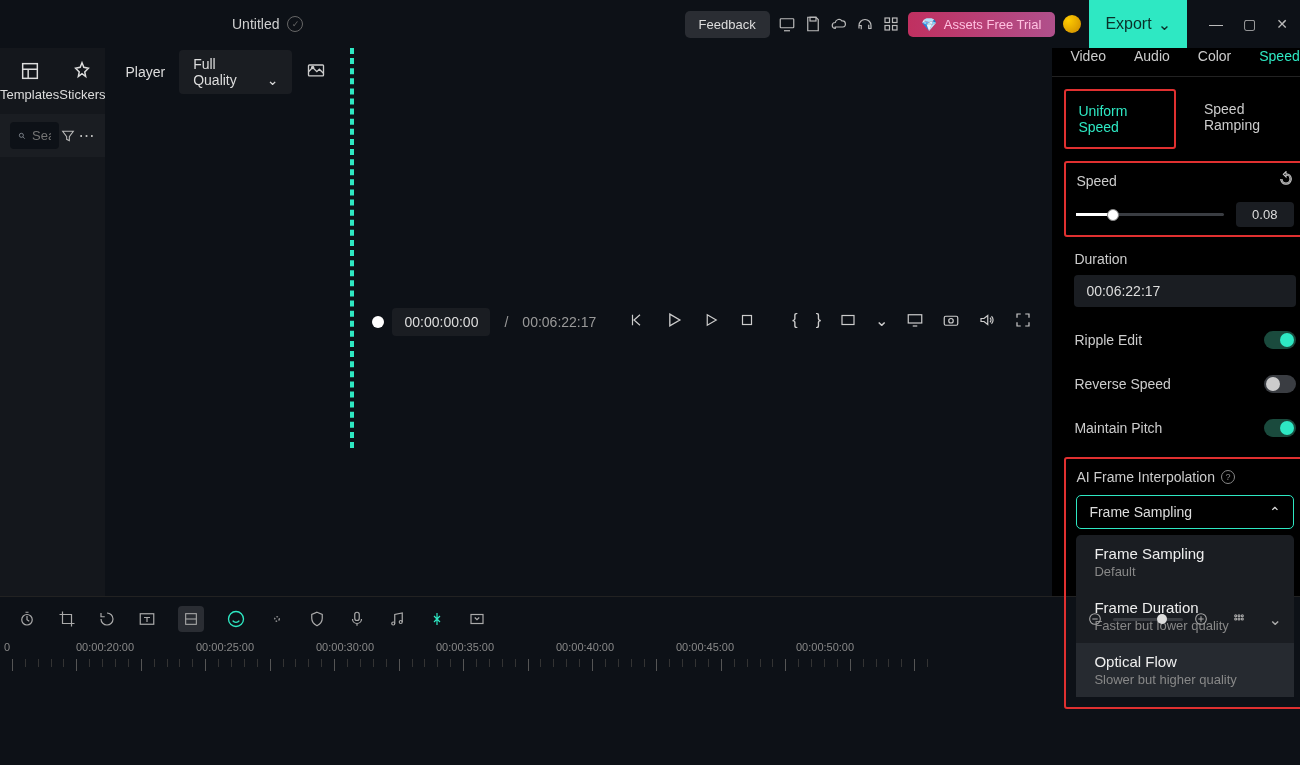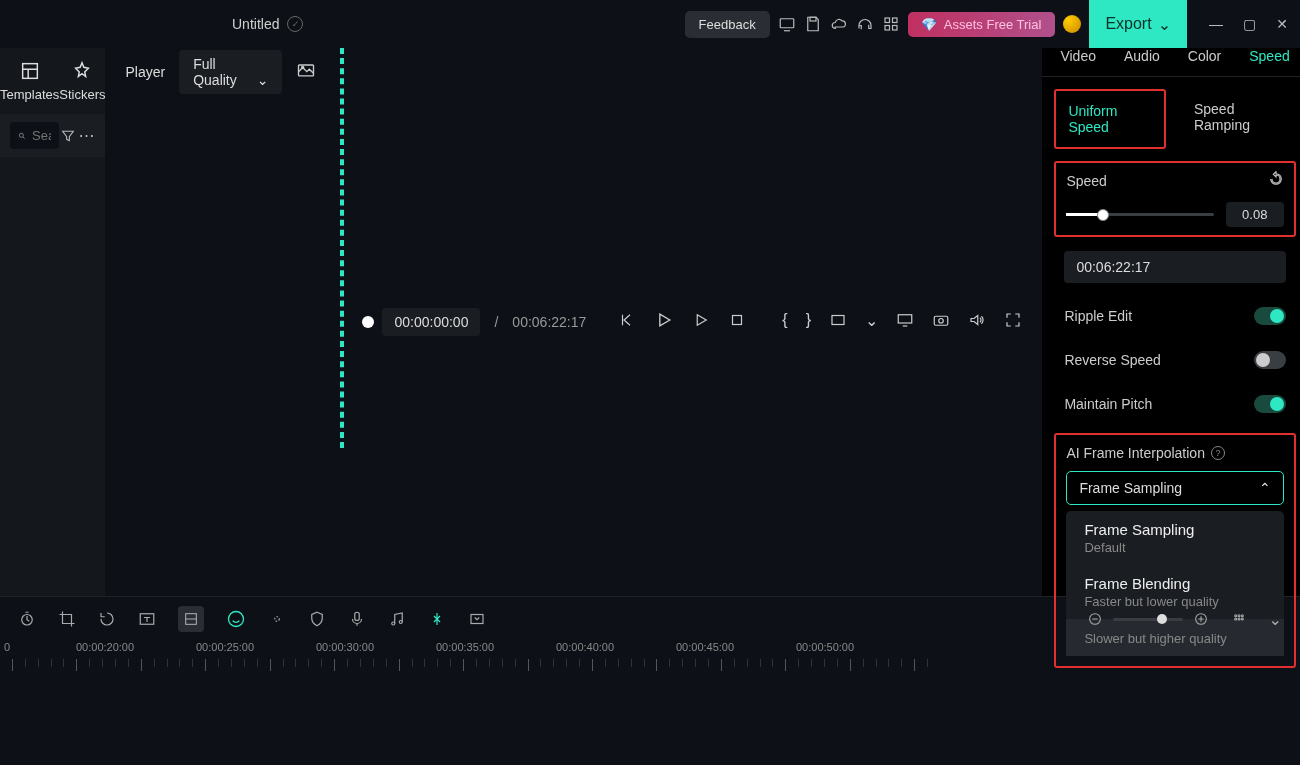--- a/index.html
+++ b/index.html
@@ -23,21 +23,21 @@
 .sidebar-tabs { display: flex; height: 66px; }
 .sidebar-tab { flex: 1; display: flex; flex-direction: column; align-items: center; justify-content: center; gap: 5px; cursor: pointer; color: #ddd; font-size: 13px; }
 .sidebar-tab svg { width: 22px; height: 22px; }
 .search-row { display: flex; align-items: center; padding: 8px 10px; background: #1a1d22; }
 .search-input-wrap { display: flex; align-items: center; gap: 6px; flex: 1; background: #0d1117; padding: 6px 8px; border-radius: 4px; }
 .search-input-wrap input { background: none; border: none; color: #888; font-size: 13px; outline: none; width: 100%; }
 
 .center-panel { flex: 1; background: #0d1117; display: flex; flex-direction: row; padding: 0 4px; }
 .player-header { height: 48px; display: flex; align-items: center; gap: 14px; padding: 0 16px; }
 .player-label { font-size: 14px; color: #ddd; }
-.quality-select { background: #1a1d22; padding: 6px 14px; border-radius: 4px; font-size: 14px; color: #ddd; display: flex; align-items: flex-end; gap: 20px; cursor: pointer; }
+.quality-select { background: #1a1d22; padding: 6px 14px; border-radius: 4px; font-size: 14px; color: #ddd; display: flex; align-items: flex-end; gap: 30px; cursor: pointer; }
 .snap-icon { margin-left: auto; color: #ccc; cursor: pointer; }
 .preview-area { height: 400px; margin: 0 8px; border: 2px dashed #2ee8c3; background: linear-gradient(180deg, #000 0%, #000 30%, #2a2015 55%, #4a3828 70%, #2a2418 100%); position: relative; overflow: hidden; }
 .preview-area::before { content:""; position:absolute; inset:0; background: radial-gradient(ellipse 200px 150px at 20% 60%, rgba(255,230,180,0.25), transparent), radial-gradient(ellipse 150px 120px at 75% 55%, rgba(180,200,255,0.15), transparent), radial-gradient(ellipse 60px 40px at 85% 78%, rgba(255,255,255,0.6), transparent); }
 .scrub-row { display: flex; align-items: center; gap: 14px; padding: 12px 16px; }
 .scrub-track { flex: 1; height: 4px; background: #3a3d42; border-radius: 2px; position: relative; }
 .scrub-handle { position: absolute; left: 0; top: 50%; transform: translate(-50%,-50%); width: 12px; height: 12px; background: #fff; border-radius: 50%; }
 .time-display { background: #1a1d22; padding: 6px 12px; border-radius: 4px; font-size: 14px; color: #ddd; }
 .time-total { font-size: 14px; color: #999; }
 .controls-row { display: flex; align-items: center; gap: 18px; padding: 6px 16px 10px; }
 .ctrl-btn { color: #ccc; cursor: pointer; display: flex; }
@@ -288,20 +288,21 @@
         <div class="slider-row">
           <div class="slider-track">
             <div class="slider-fill"></div>
             <div class="slider-handle"></div>
           </div>
           <div class="value-box">0.08</div>
         </div>
       </div>
 
       <div class="section">
+        <div class="section-label">Duration</div>
         <div class="duration-box">00:06:22:17</div>
       </div>
 
       <div class="toggle-row">
         <span>Ripple Edit</span>
         <div class="toggle on">
             <div class="toggle-knob"></div>
           </div>
       </div>
       <div class="toggle-row">
@@ -325,24 +326,25 @@
         <div class="select-box">
           <span>Frame Sampling</span>
           <span>⌃</span>
         </div>
         <div class="dropdown">
           <div class="dd-item">
             <div class="dd-title">Frame Sampling</div>
             <div class="dd-sub">Default</div>
           </div>
           <div class="dd-item">
-            <div class="dd-title">Frame Blending</div>
+            <div class="dd-title">Frame Duration</div>
             <div class="dd-sub">Faster but lower quality</div>
           </div>
           <div class="dd-item sel">
+            <div class="dd-title">Optical Flow</div>
             <div class="dd-sub">Slower but higher quality</div>
           </div>
         </div>
       </div>
     </div>
   </div>
 </div>
 
 <div class="timeline">
   <div class="tl-toolbar">

